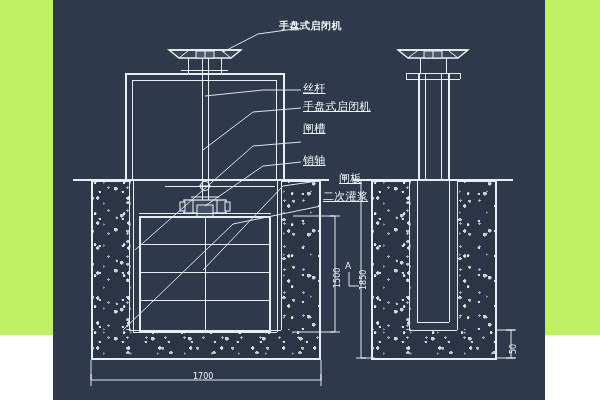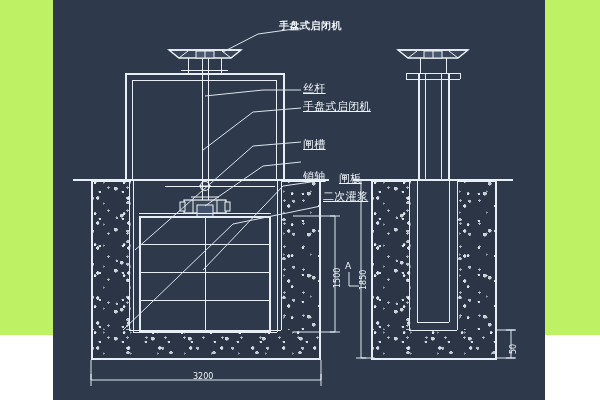--- a/index.html
+++ b/index.html
@@ -196,26 +196,26 @@
 
         <line x1="296" y1="272" x2="296" y2="286"></line>
         <line x1="296" y1="286" x2="306" y2="286"></line>
       </g>
     </svg>
 
     <div class="title" style="left:226px;top:20px;">手盘式启闭机</div>
 
     <div class="lbl" style="left:250px;top:84px;">丝杆</div>
     <div class="lbl" style="left:250px;top:102px;">手盘式启闭机</div>
-    <div class="lbl" style="left:250px;top:140px;">闸槽</div>
-    <div class="lbl" style="left:250px;top:156px;margin-top:16px;">销轴</div>
+    <div class="lbl" style="left:250px;top:124px;">闸槽</div>
+    <div class="lbl" style="left:250px;top:156px;">销轴</div>
     <div class="lbl" style="left:286px;top:174px;">闸板</div>
     <div class="lbl" style="left:270px;top:192px;">二次灌浆</div>
 
     <div class="dim rot" style="left:280px;top:288px;">1500</div>
     <div class="dim rot" style="left:306px;top:290px;">1850</div>
-    <div class="dim" style="left:140px;top:372px;">3200</div>
+    <div class="dim" style="left:140px;top:372px;">1700</div>
     <div class="dim rot" style="left:456px;top:354px;">50</div>
 
     <div class="dim" style="left:292px;top:262px;font-size:9px;">A</div>
 
   </div>
 </div>
 
 </body></html>

